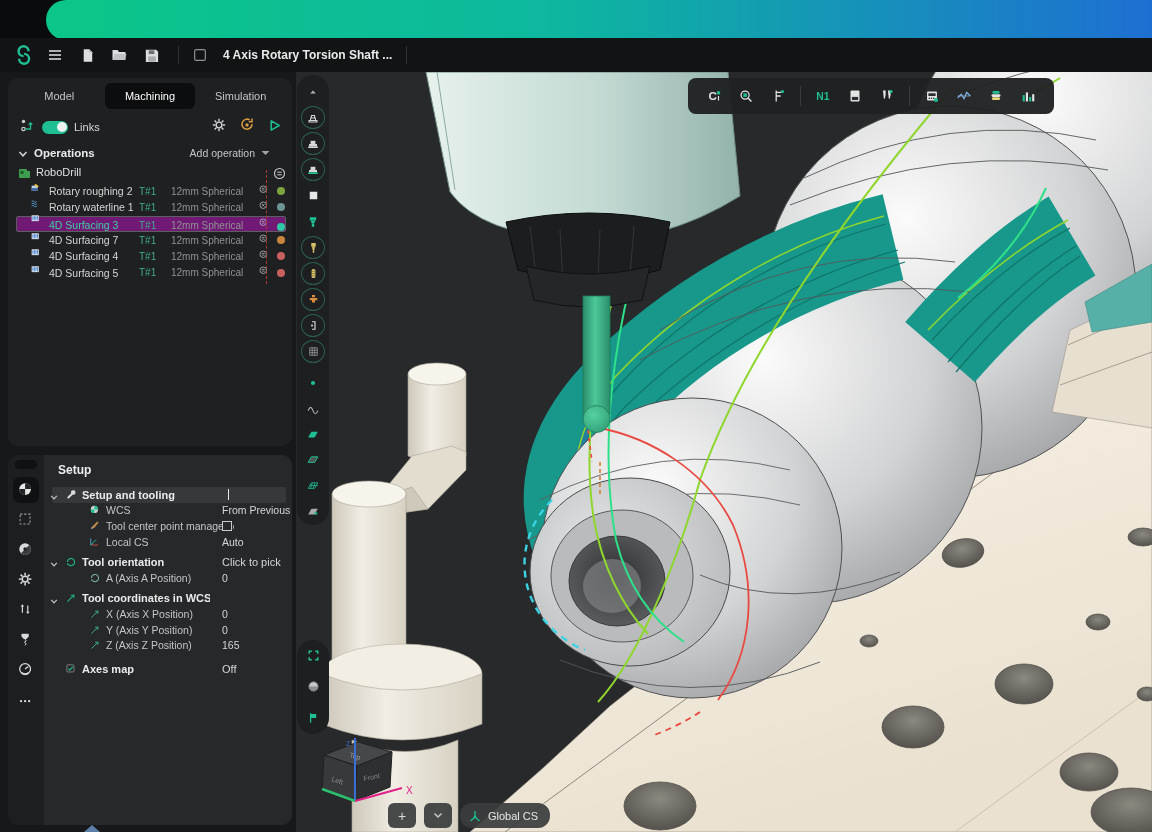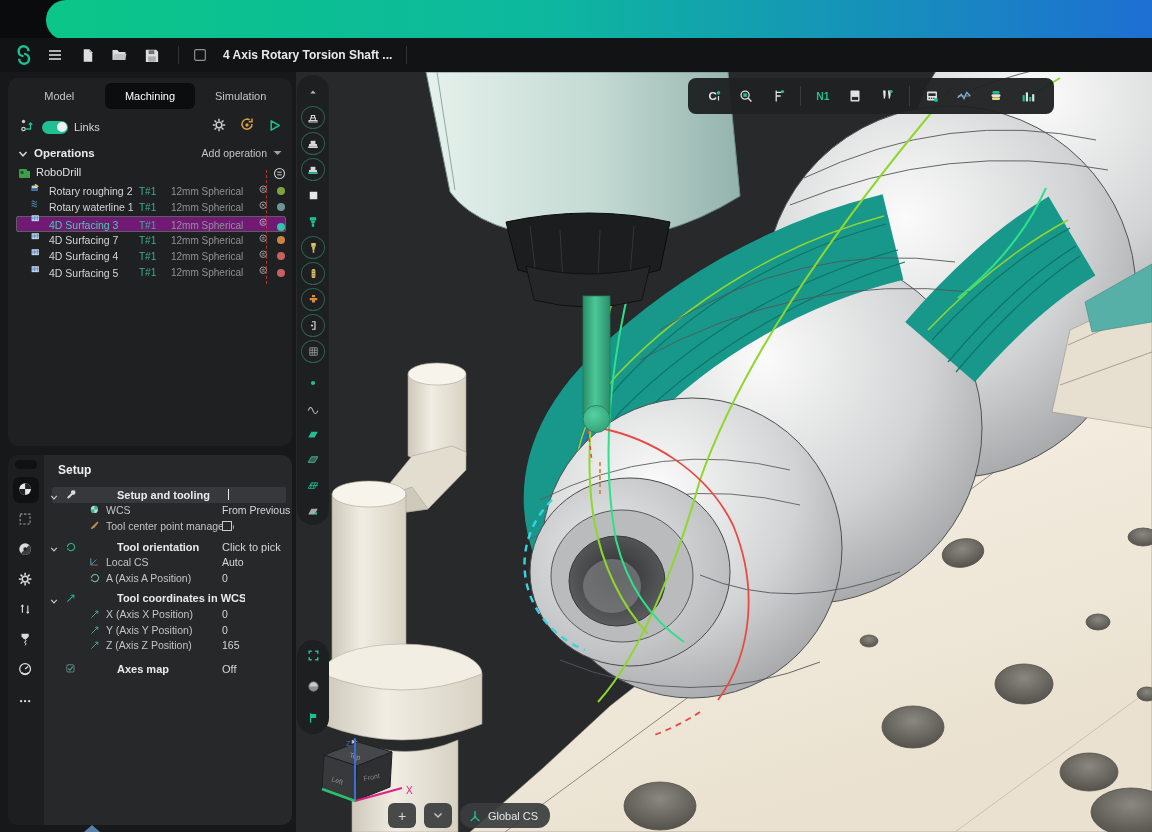--- a/index.html
+++ b/index.html
@@ -20,21 +20,21 @@
   .panel{position:absolute;background:#1e2021;border-radius:10px;z-index:6;}
   .ops-panel{left:8px;top:40px;width:284px;height:368px;}
   .tabs{position:absolute;left:6px;top:5px;right:6px;height:26px;display:flex;}
   .tab{flex:1;display:flex;align-items:center;justify-content:center;font-size:11px;color:#c3c5c6;border-radius:6px;}
   .tab.active{background:#0c0d0e;color:#fff;}
   .links-row{position:absolute;left:12px;top:38px;right:10px;height:22px;display:flex;align-items:center;}
   .links-label{color:#d8dadb;font-size:11px;margin-left:6px;}
   .toggle{width:26px;height:13px;border-radius:7px;background:#1fbe93;position:relative;margin-left:8px;}
   .toggle .knob{position:absolute;right:1.5px;top:1.5px;width:10px;height:10px;border-radius:50%;background:#eef2f1;}
   .links-right{margin-left:auto;display:flex;align-items:center;gap:12px;}
-  .ops-header{position:absolute;left:10px;top:66px;right:10px;height:18px;display:flex;align-items:center;}
+  .ops-header{position:absolute;left:10px;top:66px;right:22px;height:18px;display:flex;align-items:center;}
   .ops-header .title{color:#e9ebeb;font-size:11.5px;font-weight:bold;margin-left:6px;}
   .add-op{margin-left:auto;color:#c3c5c6;font-size:10.5px;display:flex;align-items:center;gap:6px;}
   .ops-tree{position:absolute;left:8px;top:88px;right:6px;}
   .machine-row{display:flex;align-items:flex-start;height:17px;padding-left:2px;}
   .machine-row .nm{color:#dfe1e1;font-size:11px;margin-left:5px;flex:1;}
   .op-row{display:flex;align-items:center;height:16.3px;padding-left:14px;border:1px solid transparent;border-radius:2px;}
   .op-row .nm{color:#d4d6d6;font-size:10.5px;margin-left:5px;flex:1;white-space:nowrap;overflow:hidden;}
   .op-row .tl{color:#3fae90;font-size:10px;width:32px;}
   .op-row .ds{color:#8f9293;font-size:10px;width:86px;}
   .op-row .st{width:17px;display:flex;justify-content:center;}
@@ -45,21 +45,21 @@
   
   .setup-panel{left:8px;top:417px;width:284px;height:370px;background:#202223;}
   .strip{position:absolute;left:0;top:0;width:36px;bottom:0;border-radius:10px 0 0 10px;background:#1c1e1f;}
   .strip-pill{position:absolute;left:7px;top:5px;width:22px;height:9px;border-radius:5px;background:#101112;}
   .strip-ic{position:absolute;left:5px;width:26px;height:26px;display:flex;align-items:center;justify-content:center;border-radius:7px;}
   .strip-ic.active{background:#101112;}
   .setup-body{position:absolute;left:36px;top:0;right:0;bottom:0;background:#26282a;border-radius:0 10px 10px 0;}
   .setup-title{position:absolute;left:14px;top:8px;color:#eceeee;font-size:12px;font-weight:bold;}
   .prop-rows{position:absolute;left:0;top:32px;right:0;}
   .prop-row{position:relative;height:15.6px;display:flex;align-items:center;font-size:10.5px;color:#c2c4c5;padding-left:44px;}
-  .prop-row.group{padding-left:20px;font-weight:bold;color:#e9ebeb;font-size:11px;gap:35px;}
+  .prop-row.group{padding-left:20px;font-weight:bold;color:#e9ebeb;font-size:11px;}
   .prop-row.hl{background:#36383b;margin:0 6px 0 8px;padding-left:12px;border-radius:2px;}
   .prop-row .chev{position:absolute;left:6px;top:4px;}
   .prop-row.hl .chev{left:-2px;}
   .prop-row .pic{width:14px;display:flex;justify-content:center;margin-right:4px;}
   .prop-row .pv{position:absolute;left:178px;color:#d4d6d7;font-weight:normal;text-align:center;}
   .prop-row .caret{position:absolute;left:176px;top:2px;width:1px;height:11px;background:#e8eaea;}
   .prop-row .cb{position:absolute;left:178px;width:10px;height:10px;border:1.4px solid #c8cbcc;background:#26282a;}
   .lbl-clip{white-space:nowrap;overflow:hidden;max-width:128px;display:inline-block;}
   
   .scene{position:absolute;left:296px;top:34px;width:856px;height:760px;z-index:1;}
@@ -584,45 +584,45 @@
             <div class="prop-row">
               <span class="pic">
                 <svg width="12" height="12" viewBox="0 0 20 20">
                   <path d="M3 15 l6 -2 7 -9 -2 -1.6 -8 8.2 Z" fill="#c08a50"></path>
                   <path d="M3 15 l4 -1.3 -2.4 -2 Z" fill="#8aa6b8"></path>
                 </svg>
               </span>
               <span class="lbl-clip">Tool center point managemen</span>
               <span class="cb"></span>
             </div>
-            <div class="prop-row group" style="margin-top: 5px;">
-              <span class="chev"><svg width="8" height="7" viewBox="0 0 10 8">
-                  <path d="M1.5 2 L5 5.8 L8.5 2" fill="none" stroke="#c6c8c9" stroke-width="1.5"></path>
-                </svg></span>
-              <span class="pic">
-                <svg width="12" height="12" viewBox="0 0 20 20">
-                  <path d="M4 10 a6 6 0 1 1 2.5 5" stroke="#1fbe93" stroke-width="1.7" fill="none"></path>
-                  <path d="M3 12 L4.6 15.6 L7.6 13.4 Z" fill="#1fbe93"></path>
-                </svg>
-              </span>
-              <span class="lbl-clip">Tool orientation</span>
-              <span class="pv">Click to pick</span>
-            </div>
             <div class="prop-row">
               <span class="pic">
                 <svg width="12" height="12" viewBox="0 0 20 20">
                   <g stroke-width="1.6" fill="none">
                     <path d="M3 15 L15 15" stroke="#c85050"></path>
                     <path d="M3 15 L3 4" stroke="#5a9fd4"></path>
                     <path d="M3 15 L12 6" stroke="#1fbe93"></path>
                   </g>
                 </svg>
               </span>
               <span class="lbl-clip">Local CS</span>
               <span class="pv">Auto</span>
+            </div>
+            <div class="prop-row group" style="margin-top: 5px;">
+              <span class="chev"><svg width="8" height="7" viewBox="0 0 10 8">
+                  <path d="M1.5 2 L5 5.8 L8.5 2" fill="none" stroke="#c6c8c9" stroke-width="1.5"></path>
+                </svg></span>
+              <span class="pic">
+                <svg width="12" height="12" viewBox="0 0 20 20">
+                  <path d="M4 10 a6 6 0 1 1 2.5 5" stroke="#1fbe93" stroke-width="1.7" fill="none"></path>
+                  <path d="M3 12 L4.6 15.6 L7.6 13.4 Z" fill="#1fbe93"></path>
+                </svg>
+              </span>
+              <span class="lbl-clip">Tool orientation</span>
+              <span class="pv">Click to pick</span>
             </div>
             <div class="prop-row">
               <span class="pic">
                 <svg width="12" height="12" viewBox="0 0 20 20">
                   <path d="M4 10 a6 6 0 1 1 2.5 5" stroke="#7fb3a6" stroke-width="1.7" fill="none"></path>
                   <path d="M3 12 L4.6 15.6 L7.6 13.4 Z" fill="#7fb3a6"></path>
                 </svg>
               </span>
               <span class="lbl-clip">A (Axis A Position)</span>
               <span class="pv">0</span>

